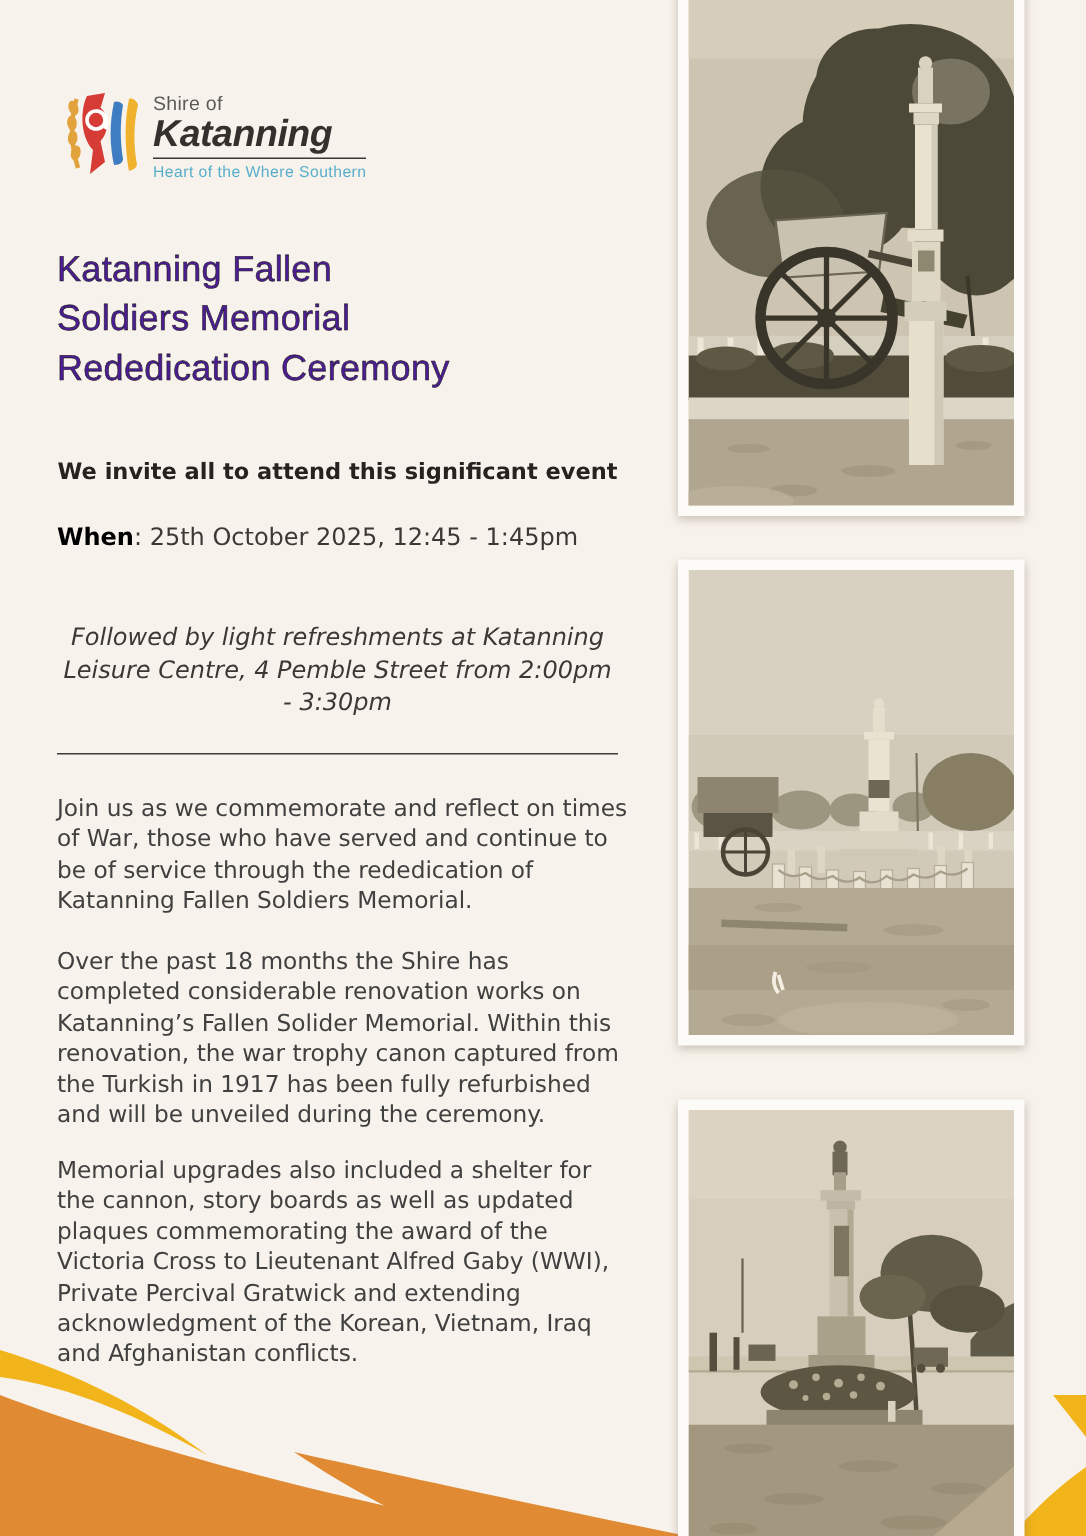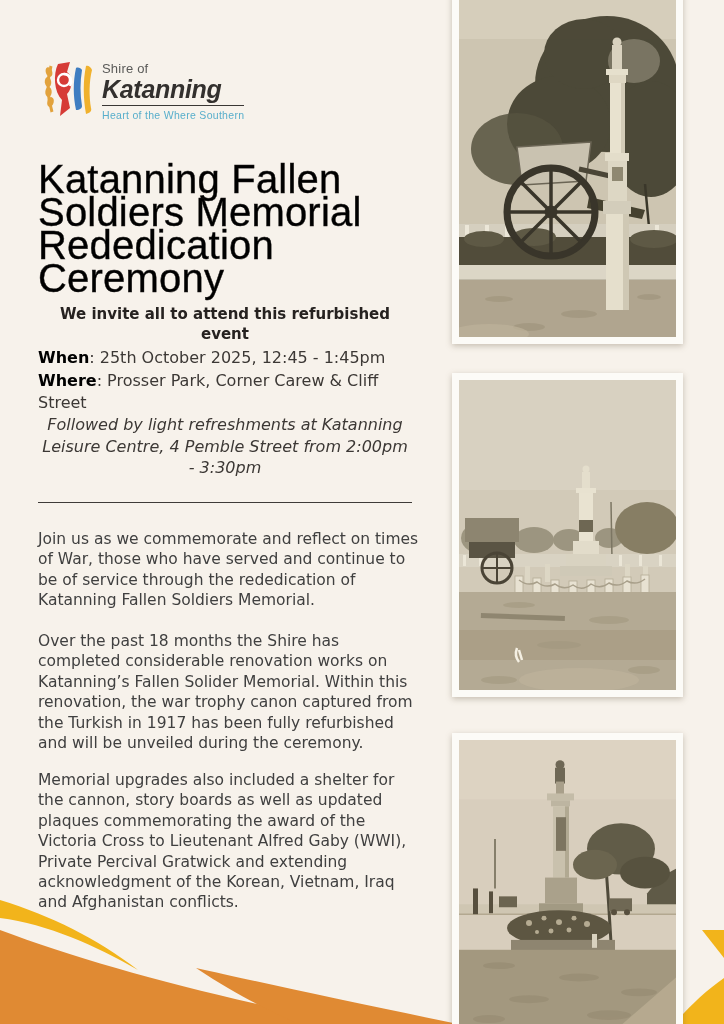--- a/index.html
+++ b/index.html
@@ -14,21 +14,21 @@
   .logo{position:absolute;left:40px;top:58px;display:flex;align-items:center;gap:8px;}
   .logo-mark{width:54px;height:66px;flex:0 0 auto;}
   .logo-text{display:flex;flex-direction:column;}
   .logo-shireof{font-family:"Liberation Sans",sans-serif;font-size:13px;color:#5a5a58;letter-spacing:.2px;line-height:15px;}
   .logo-name{font-family:"Liberation Sans",sans-serif;font-size:25px;font-weight:bold;color:#33302e;letter-spacing:-.3px;line-height:27px;border-bottom:1.5px solid #3a3734;padding-bottom:2px;font-style:italic;}
   .logo-tagline{font-family:"Liberation Sans",sans-serif;font-size:10.5px;color:#58AECB;letter-spacing:.3px;margin-top:3px;}
   
   .title{
     position:absolute;left:38px;top:163px;width:400px;margin:0;
     font-family:"Liberation Sans",sans-serif;
-    font-size:40px;font-weight:500;color:#000000;
+    font-size:24px;font-weight:500;color:#4c1d95;
     line-height:33px;letter-spacing:.2px;
     -webkit-text-stroke:.4px #1c1a18;
   }
   .title span{display:block;}
   
   .invite{
     position:absolute;left:38px;top:304px;width:374px;margin:0;
     font-size:15px;font-weight:bold;color:#262220;text-align:center;line-height:20px;
   }
   
@@ -104,24 +104,23 @@
       <div class="logo-tagline">Heart of the Where Southern</div>
     </div>
   </div>
 
   <h1 class="title">
     <span>Katanning Fallen</span>
     <span>Soldiers Memorial</span>
     <span>Rededication Ceremony</span>
   </h1>
 
-  <p class="invite">We invite all to attend this refurbished event</p>
+  <p class="invite">We invite all to attend this significant event</p>
 
   <p class="detail when"><b>When</b><span>: 25th October 2025, 12:45 - 1:45pm</span></p>
-  <p class="detail where"><b>Where</b><span>: Prosser Park, Corner Carew &amp; Cliff Street</span></p>
 
   <p class="refreshments">Followed by light refreshments at Katanning Leisure Centre, 4 Pemble Street from 2:00pm - 3:30pm</p>
 
   <hr class="divider">
 
   <p class="bodypara p1">Join us as we commemorate and reflect on times of War, those who have served and continue to be of service through the rededication of Katanning Fallen Soldiers Memorial.</p>
   <p class="bodypara p2">Over the past 18 months the Shire has completed considerable renovation works on Katanning’s Fallen Solider Memorial. Within this renovation, the war trophy canon captured from the Turkish in 1917 has been fully refurbished and will be unveiled during the ceremony.</p>
   <p class="bodypara p3">Memorial upgrades also included a shelter for the cannon, story boards as well as updated plaques commemorating the award of the Victoria Cross to Lieutenant Alfred Gaby (WWI), Private Percival Gratwick and extending acknowledgment of the Korean, Vietnam, Iraq and Afghanistan conflicts.</p>
 
   <div class="photo photo1">

